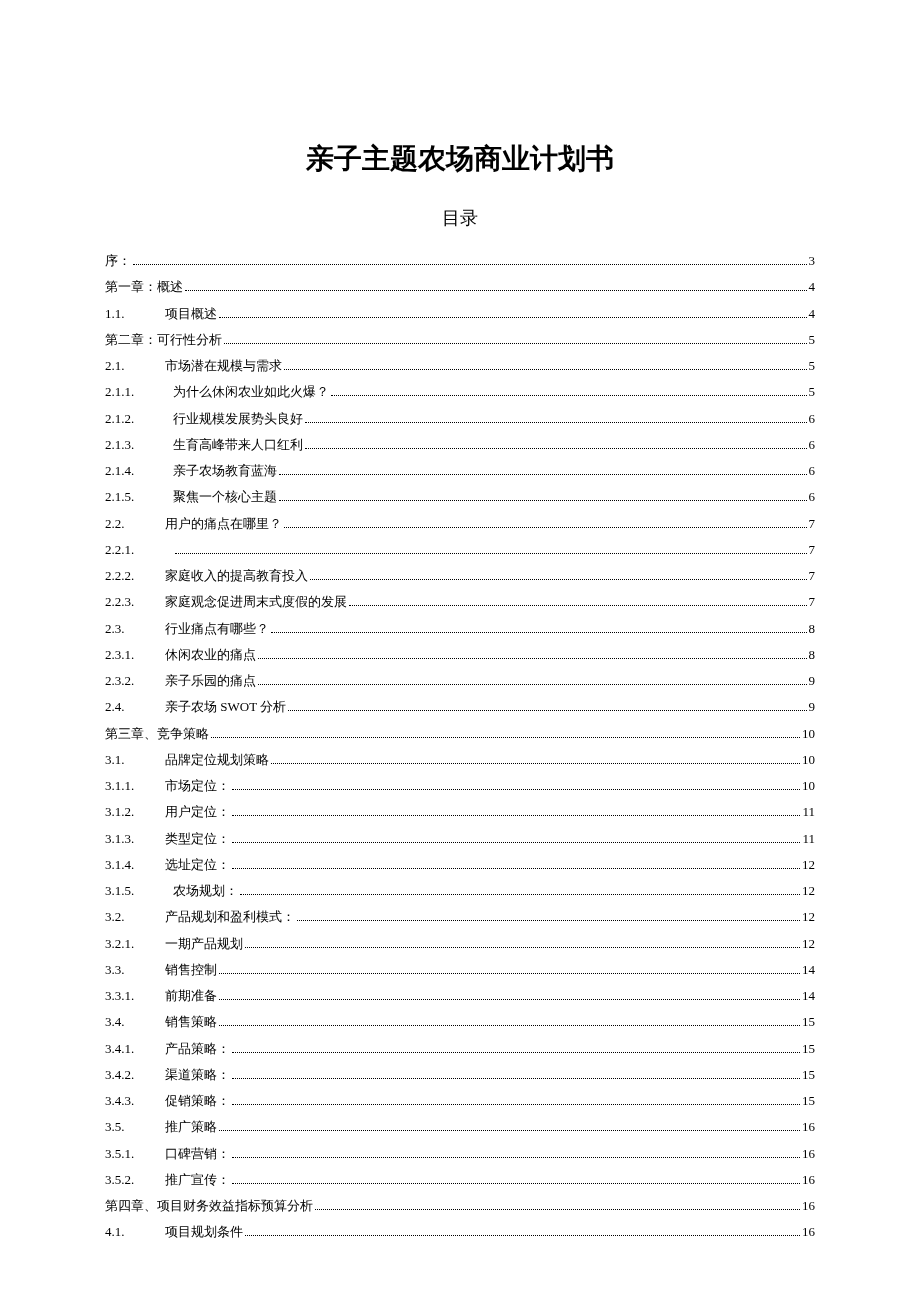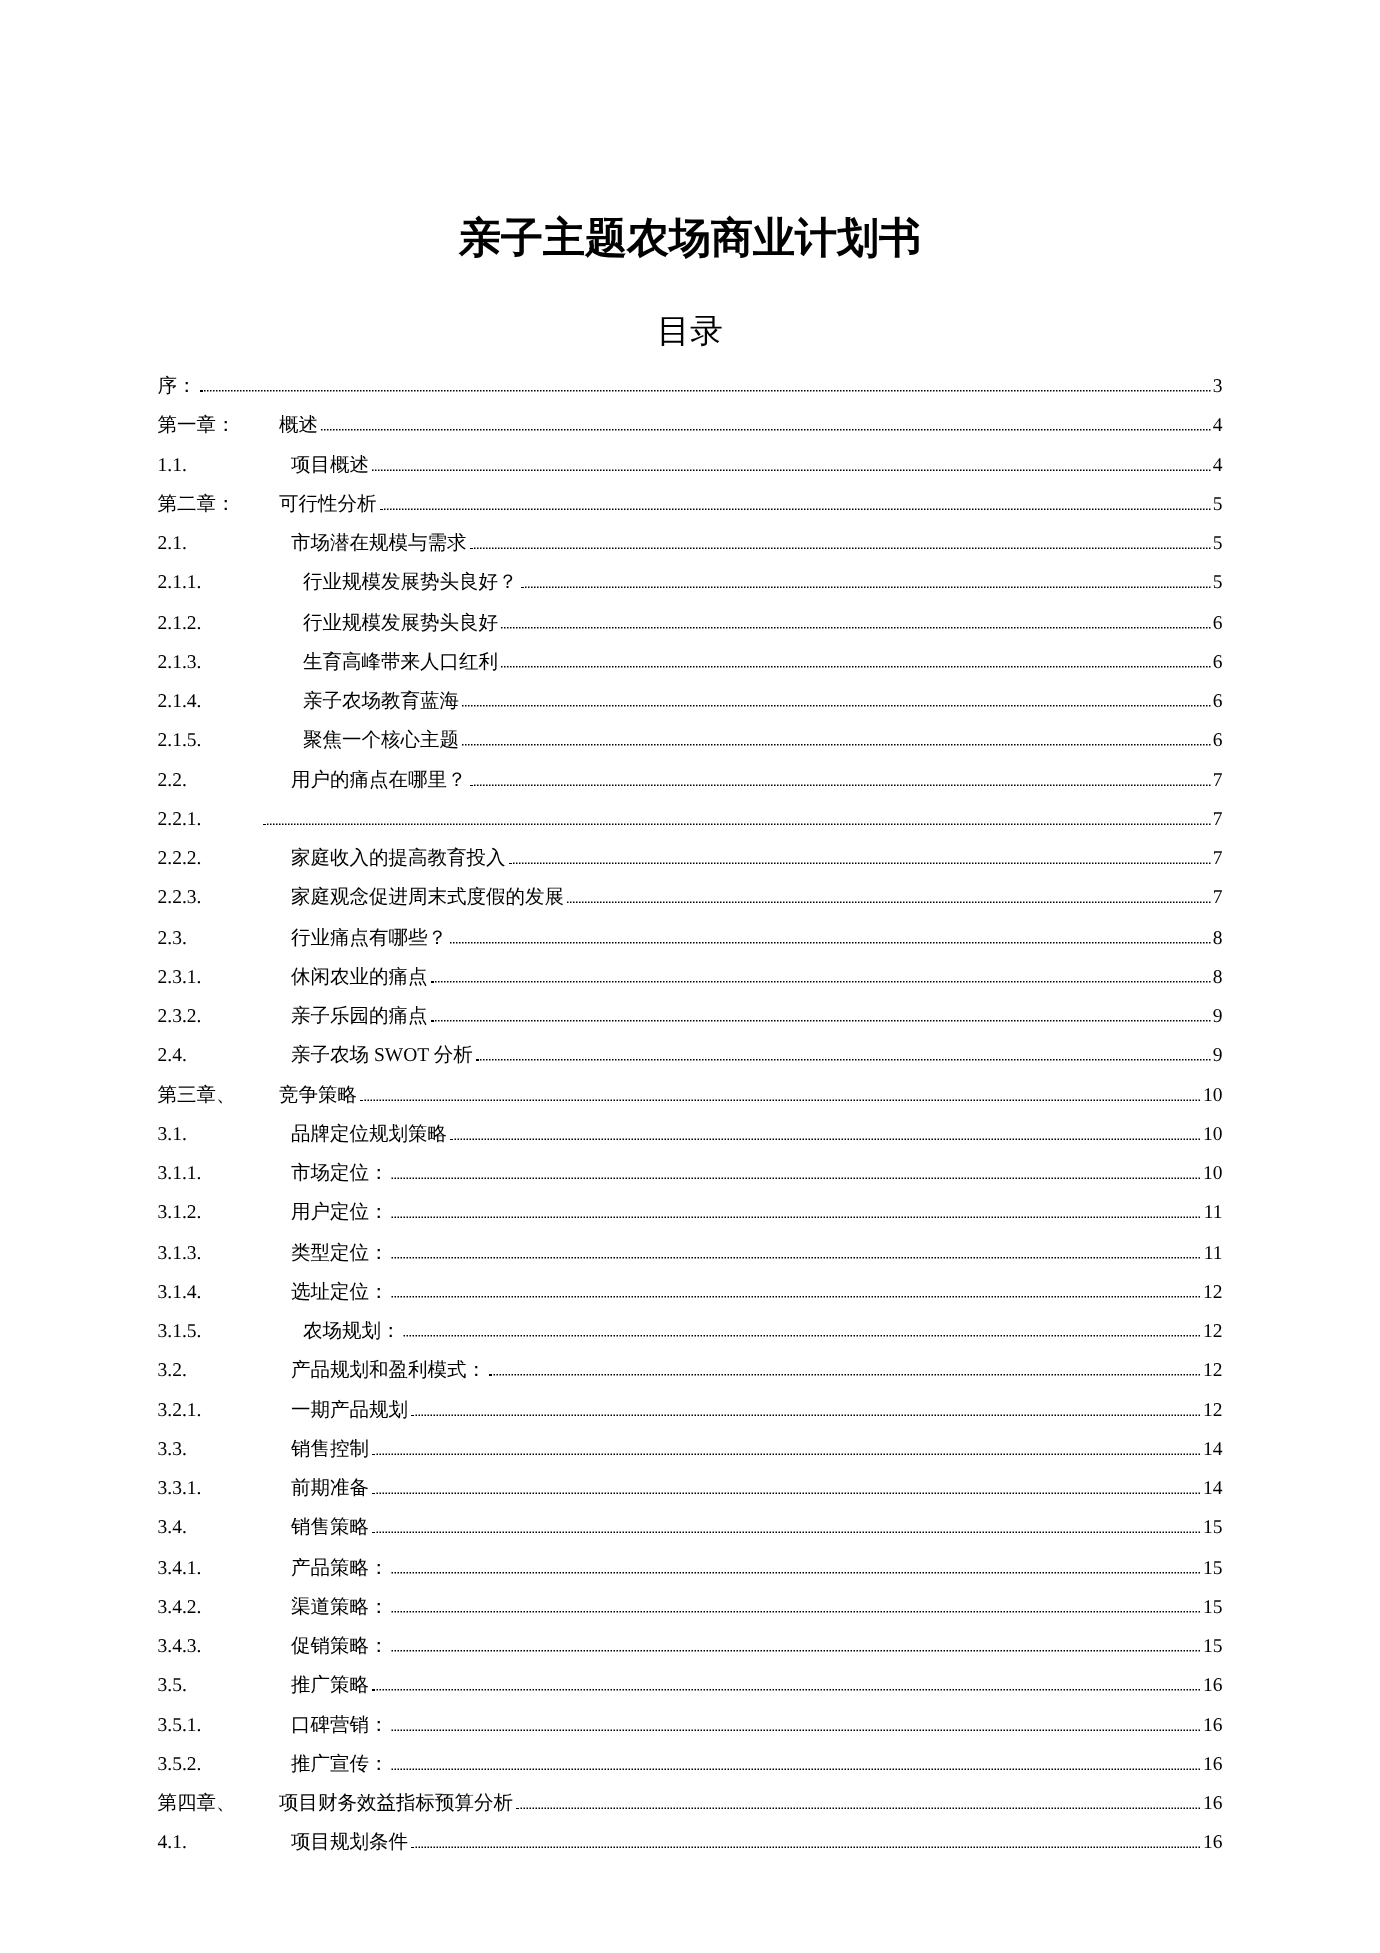--- a/index.html
+++ b/index.html
@@ -17,40 +17,39 @@
     }
     .title {
       text-align: center;
       font-size: 28px;
       font-weight: bold;
       font-family: "SimHei", "黑体", sans-serif;
       margin-bottom: 28px;
     }
     .subtitle {
       text-align: center;
-      font-size: 22px;
-      margin-bottom: 8px;
+      font-size: 18px;
+      margin-bottom: 18px;
       font-family: Liberation Serif, serif;
     }
     .toc {
       font-size: 13px;
       line-height: 2.02;
     }
     .toc-row {
       display: flex;
       align-items: baseline;
       white-space: nowrap;
     }
     .toc-num {
       min-width: 62px;
       flex-shrink: 0;
     }
     .toc-text {
       flex-shrink: 0;
-      margin-left: 29px;
     }
     .toc-dots {
       flex: 1;
       border-bottom: 1px dotted #000;
       margin: 0 2px 3px 2px;
       min-width: 10px;
     }
     .toc-page {
       flex-shrink: 0;
       text-align: right;
@@ -90,21 +89,21 @@
       <span class="toc-page">5</span>
     </div>
     <div class="toc-row indent-1">
       <span class="toc-num">2.1.</span>
       <span class="toc-text">市场潜在规模与需求</span>
       <span class="toc-dots"></span>
       <span class="toc-page">5</span>
     </div>
     <div class="toc-row indent-2">
       <span class="toc-num">2.1.1.</span>
-      <span class="toc-text">行业规模发展势头良好？</span>
+      <span class="toc-text">为什么休闲农业如此火爆？</span>
       <span class="toc-dots"></span>
       <span class="toc-page">5</span>
     </div>
     <div class="toc-row indent-2">
       <span class="toc-num">2.1.2.</span>
       <span class="toc-text">行业规模发展势头良好</span>
       <span class="toc-dots"></span>
       <span class="toc-page">6</span>
     </div>
     <div class="toc-row indent-2">

